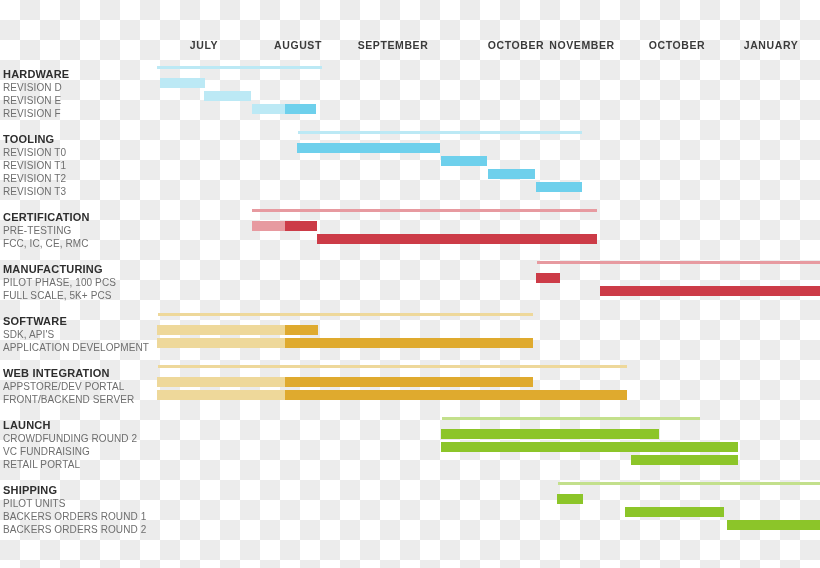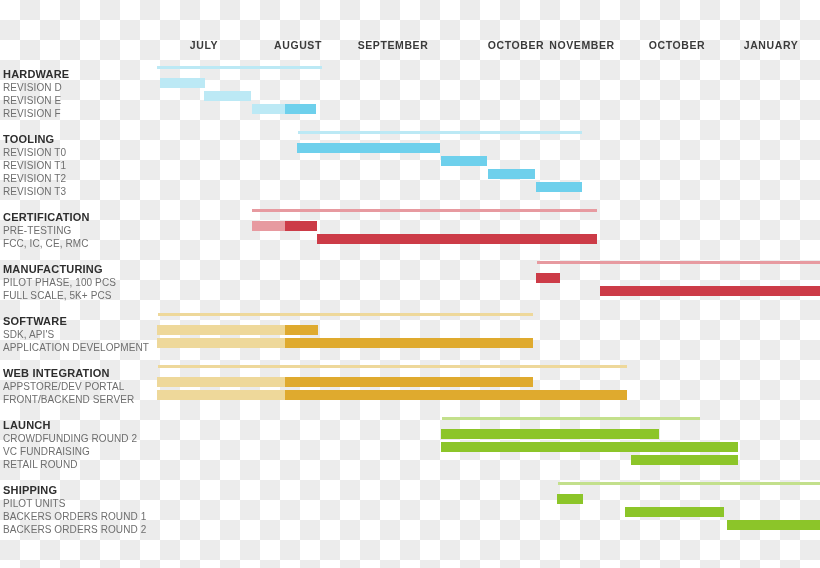--- a/index.html
+++ b/index.html
@@ -116,21 +116,21 @@
     <div class="bar task" style="left: 285px; width: 248px; top: 377px; background: rgb(223, 170, 46);"></div>
     <div class="task-label" style="top: 394px;">FRONT/BACKEND SERVER</div>
     <div class="bar task" style="left: 157px; width: 128px; top: 390px; background: rgb(238, 216, 154);"></div>
     <div class="bar task" style="left: 285px; width: 342px; top: 390px; background: rgb(223, 170, 46);"></div>
     <div class="group-title" style="top: 419px;">LAUNCH</div>
     <div class="bar summary" style="left: 442px; width: 258px; top: 417px; background: rgb(195, 224, 140);"></div>
     <div class="task-label" style="top: 433px;">CROWDFUNDING ROUND 2</div>
     <div class="bar task" style="left: 441px; width: 218px; top: 429px; background: rgb(140, 197, 41);"></div>
     <div class="task-label" style="top: 446px;">VC FUNDRAISING</div>
     <div class="bar task" style="left: 441px; width: 297px; top: 442px; background: rgb(140, 197, 41);"></div>
-    <div class="task-label" style="top: 459px;">RETAIL ROUND</div>
+    <div class="task-label" style="top: 459px;">RETAIL PORTAL</div>
     <div class="bar task" style="left: 631px; width: 107px; top: 455px; background: rgb(140, 197, 41);"></div>
     <div class="group-title" style="top: 484px;">SHIPPING</div>
     <div class="bar summary" style="left: 558px; width: 262px; top: 482px; background: rgb(195, 224, 140);"></div>
     <div class="task-label" style="top: 498px;">PILOT UNITS</div>
     <div class="bar task" style="left: 557px; width: 26px; top: 494px; background: rgb(140, 197, 41);"></div>
     <div class="task-label" style="top: 511px;">BACKERS ORDERS ROUND 1</div>
     <div class="bar task" style="left: 625px; width: 99px; top: 507px; background: rgb(140, 197, 41);"></div>
     <div class="task-label" style="top: 524px;">BACKERS ORDERS ROUND 2</div>
     <div class="bar task" style="left: 727px; width: 93px; top: 520px; background: rgb(140, 197, 41);"></div>
   </div>

